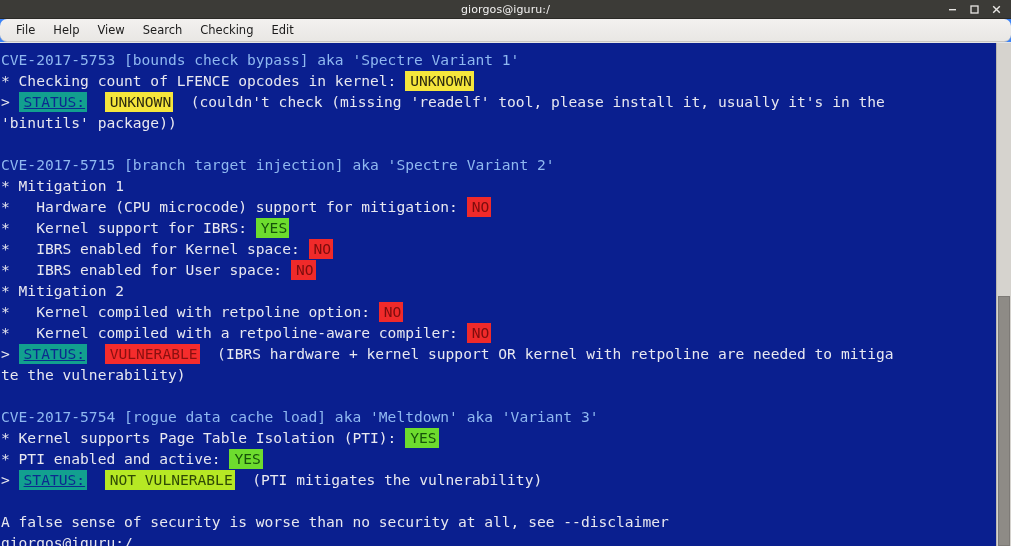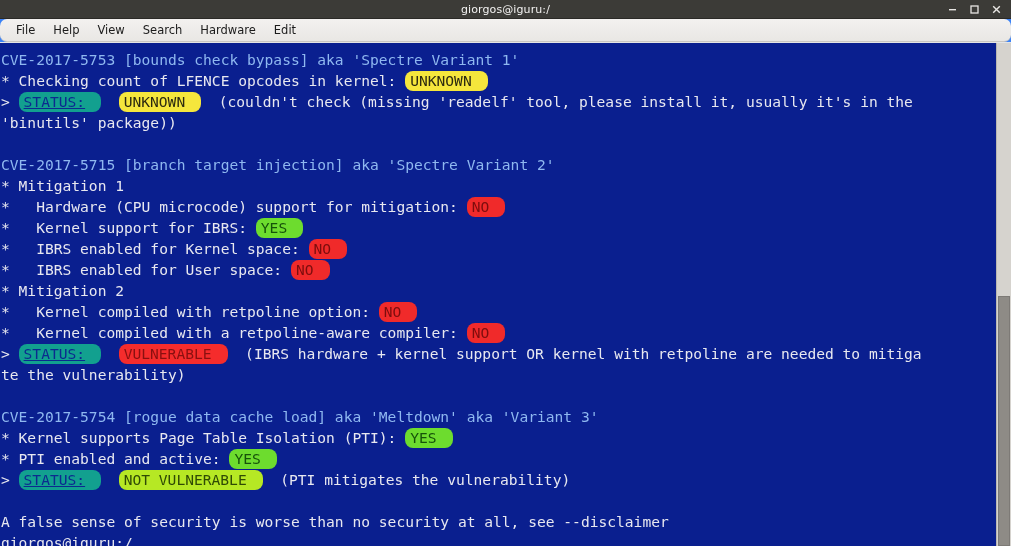--- a/index.html
+++ b/index.html
@@ -111,22 +111,22 @@
   }
   .line { height: 21px; white-space: pre; }
   .line.blank { height: 21px; }
 
   
   .c-head   { color: #8fb8f0; }
   .c-plain  { color: #e8e8f0; }
 
   
   .badge {
-    padding: 1px 16px 2px 5px;
-    border-radius: 8px;
+    padding: 1px 2px 2px 5px;
+    border-radius: 0;
     display: inline;
     margin-top: 16px;
   }
   .b-status {
     background: #12a08f;
     color: #0c2a8f;
     text-decoration: underline;
   }
   .b-unknown {
     background: #f5e63c;
@@ -191,21 +191,21 @@
         </svg>
       </div>
     </div>
   </div>
 
   <div class="menubar">
     <div class="menu-item">File</div>
     <div class="menu-item">Help</div>
     <div class="menu-item">View</div>
     <div class="menu-item">Search</div>
-    <div class="menu-item">Hardware</div>
+    <div class="menu-item">Checking</div>
     <div class="menu-item">Edit</div>
   </div>
 
   <div class="term-wrap">
     <div class="term" id="term-output"><div class="line"><span class="c-head">CVE-2017-5753 [bounds check bypass] aka 'Spectre Variant 1'</span></div><div class="line"><span class="c-plain">* Checking count of LFENCE opcodes in kernel: </span><span class="badge b-unknown">UNKNOWN</span></div><div class="line"><span class="c-plain">&gt; </span><span class="badge b-status">STATUS:</span><span class="c-plain">  </span><span class="badge b-unknown">UNKNOWN</span><span class="c-plain">  (couldn't check (missing 'readelf' tool, please install it, usually it's in the</span></div><div class="line"><span class="c-plain">'binutils' package))</span></div><div class="line blank">&nbsp;</div><div class="line"><span class="c-head">CVE-2017-5715 [branch target injection] aka 'Spectre Variant 2'</span></div><div class="line"><span class="c-plain">* Mitigation 1</span></div><div class="line"><span class="c-plain">*   Hardware (CPU microcode) support for mitigation: </span><span class="badge b-no">NO</span></div><div class="line"><span class="c-plain">*   Kernel support for IBRS: </span><span class="badge b-yes">YES</span></div><div class="line"><span class="c-plain">*   IBRS enabled for Kernel space: </span><span class="badge b-no">NO</span></div><div class="line"><span class="c-plain">*   IBRS enabled for User space: </span><span class="badge b-no">NO</span></div><div class="line"><span class="c-plain">* Mitigation 2</span></div><div class="line"><span class="c-plain">*   Kernel compiled with retpoline option: </span><span class="badge b-no">NO</span></div><div class="line"><span class="c-plain">*   Kernel compiled with a retpoline-aware compiler: </span><span class="badge b-no">NO</span></div><div class="line"><span class="c-plain">&gt; </span><span class="badge b-status">STATUS:</span><span class="c-plain">  </span><span class="badge b-vuln">VULNERABLE</span><span class="c-plain">  (IBRS hardware + kernel support OR kernel with retpoline are needed to mitiga</span></div><div class="line"><span class="c-plain">te the vulnerability)</span></div><div class="line blank">&nbsp;</div><div class="line"><span class="c-head">CVE-2017-5754 [rogue data cache load] aka 'Meltdown' aka 'Variant 3'</span></div><div class="line"><span class="c-plain">* Kernel supports Page Table Isolation (PTI): </span><span class="badge b-yes">YES</span></div><div class="line"><span class="c-plain">* PTI enabled and active: </span><span class="badge b-yes">YES</span></div><div class="line"><span class="c-plain">&gt; </span><span class="badge b-status">STATUS:</span><span class="c-plain">  </span><span class="badge b-notvuln">NOT VULNERABLE</span><span class="c-plain">  (PTI mitigates the vulnerability)</span></div><div class="line blank">&nbsp;</div><div class="line"><span class="c-plain">A false sense of security is worse than no security at all, see --disclaimer</span></div><div class="line"><span class="c-plain">giorgos@iguru:/</span></div></div>
     <div class="scrollbar">
       <div class="scroll-thumb" id="scroll-thumb" style="top: 253px; bottom: 0px;"></div>
     </div>
   </div>
 

